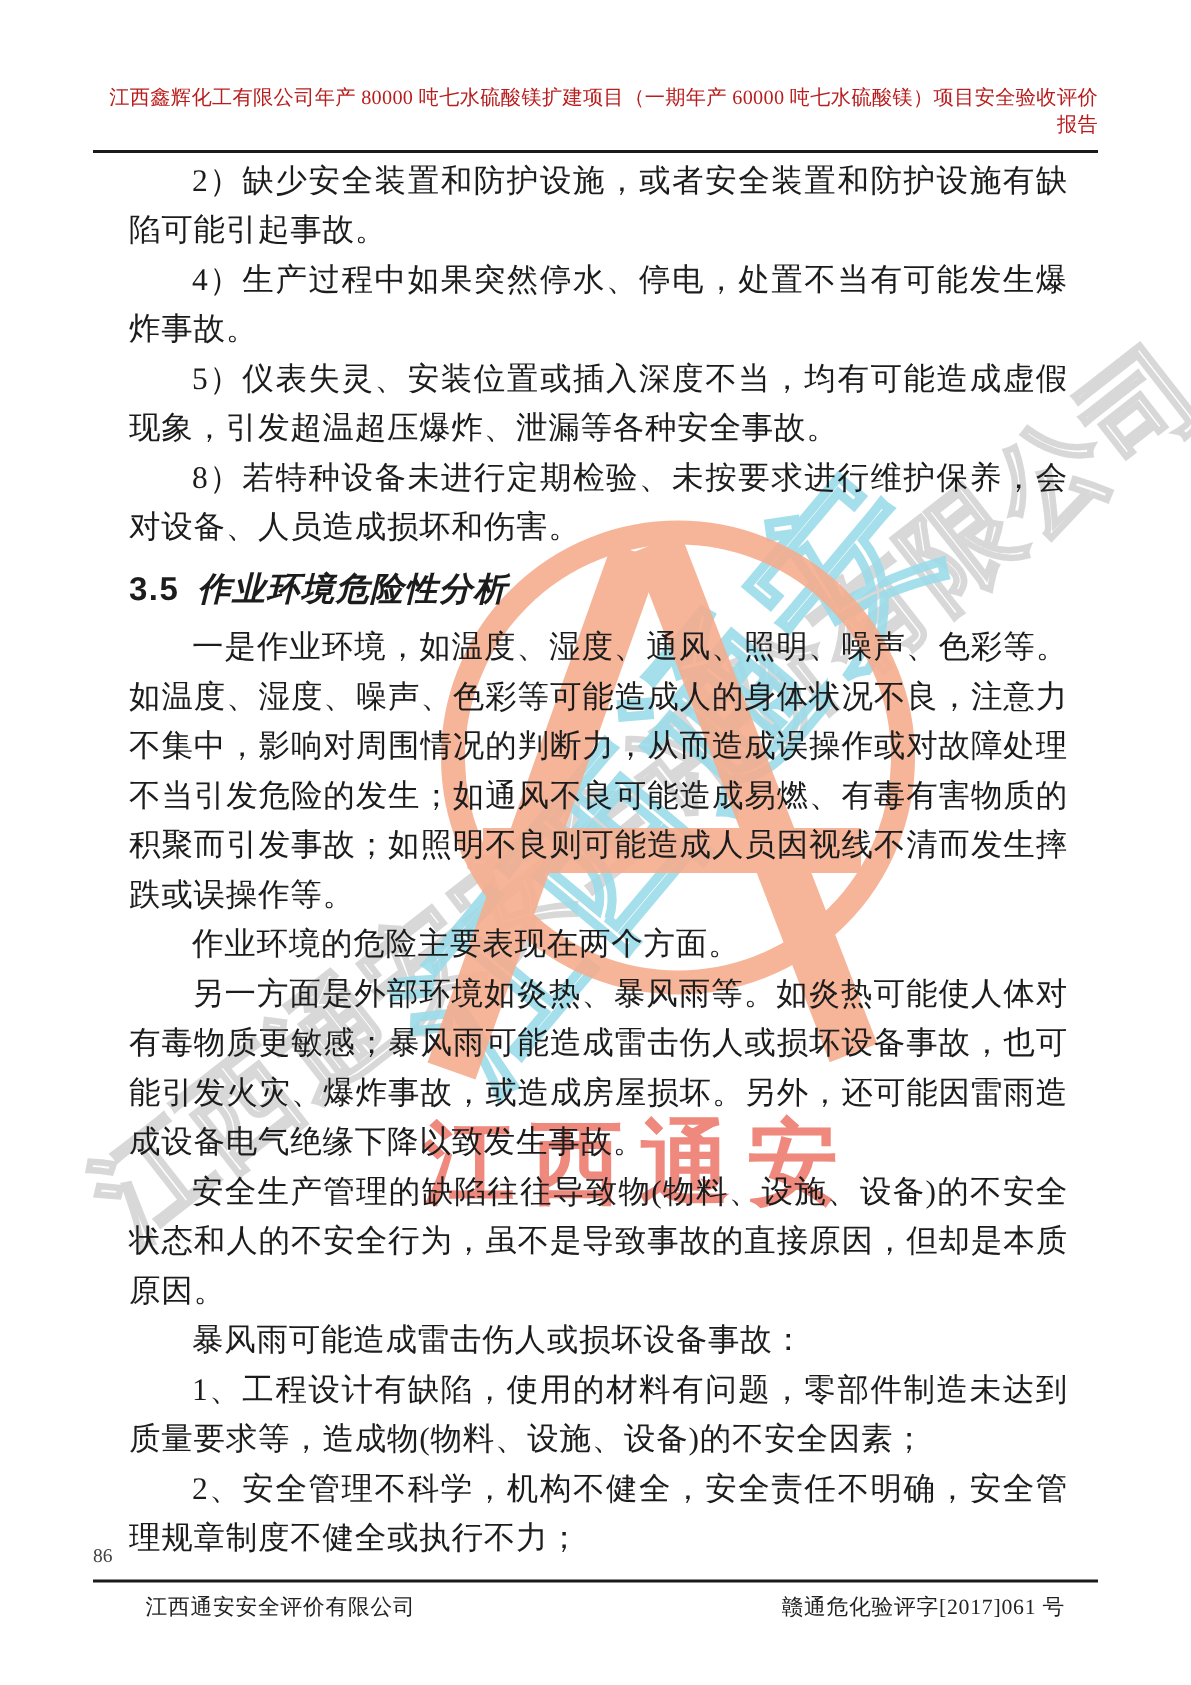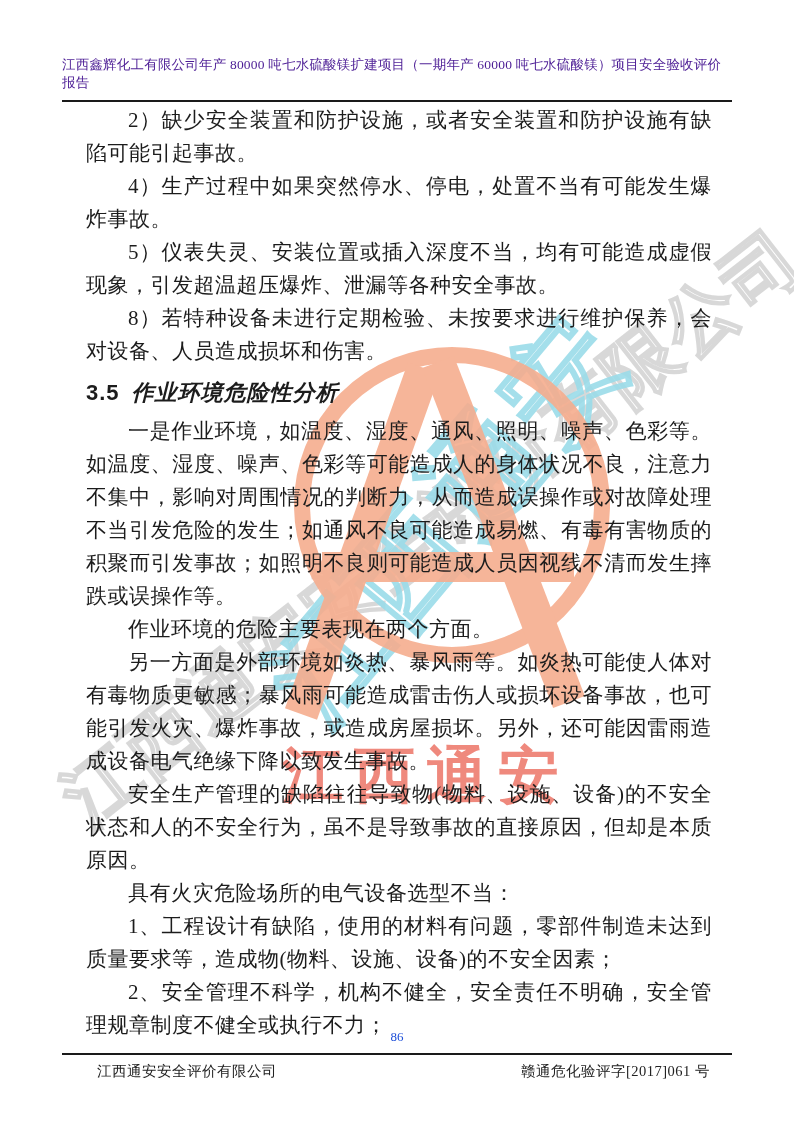--- a/index.html
+++ b/index.html
@@ -21,26 +21,26 @@
     font-size:61px;
     letter-spacing:11px;
     color:#ee7f73;
     opacity:.92;
     white-space:nowrap;
   }
   
   .content{position:absolute;inset:0;z-index:1;}
   .hdr{
     position:absolute;top:56px;left:62px;right:62px;
-    text-align:left;
+    text-align:right;
     font-size:13.5px;
     letter-spacing:.2px;
     padding-bottom:8px;
     border-bottom:2px solid #1a1a1a;
-    color:#4c1d95;
+    color:#b91c1c;
   }
   .main{
     position:absolute;top:104px;left:86px;width:626px;
   }
   .main p.body{
     margin:0;
     font-size:21px;
     line-height:33px;
     text-indent:2em;
     text-align:justify;
@@ -57,23 +57,23 @@
     font-family:"Liberation Sans","DejaVu Sans",sans-serif;
     font-style:normal;
     margin-right:12px;
   }
   .main h2 .sec-title{
     font-style:italic; 
     text-align:right;
   }
   .pagenum{
     position:absolute;top:1029px;left:62px;right:62px;
-    text-align:center;
+    text-align:left;
     font-size:13px;
-    color:#1d4ed8;
+    color:#404040;
   }
   .ftr-rule{
     position:absolute;top:1053px;left:62px;right:62px;
     border-top:2px solid #1a1a1a;
     height:0;
   }
   .ftr-row{
     position:absolute;top:1062px;left:97px;right:84px;
     display:flex;justify-content:space-between;align-items:flex-start;
     font-size:14.5px;
@@ -117,21 +117,21 @@
       <h2>
         <span class="sec-num">3.5</span><span class="sec-title">作业环境危险性分析</span>
       </h2>
 
       <p class="body">一是作业环境，如温度、湿度、通风、照明、噪声、色彩等。如温度、湿度、噪声、色彩等可能造成人的身体状况不良，注意力不集中，影响对周围情况的判断力，从而造成误操作或对故障处理不当引发危险的发生；如通风不良可能造成易燃、有毒有害物质的积聚而引发事故；如照明不良则可能造成人员因视线不清而发生摔跌或误操作等。</p>
       <p class="body">作业环境的危险主要表现在两个方面。</p>
       <p class="body">另一方面是外部环境如炎热、暴风雨等。如炎热可能使人体对有毒物质更敏感；暴风雨可能造成雷击伤人或损坏设备事故，也可能引发火灾、爆炸事故，或造成房屋损坏。另外，还可能因雷雨造成设备电气绝缘下降以致发生事故。</p>
 
 
       <p class="body">安全生产管理的缺陷往往导致物(物料、设施、设备)的不安全状态和人的不安全行为，虽不是导致事故的直接原因，但却是本质原因。</p>
-      <p class="body">具有火灾危险场所的电气设备选型不当：</p>
+      <p class="body">暴风雨可能造成雷击伤人或损坏设备事故：</p>
       <p class="body">1、工程设计有缺陷，使用的材料有问题，零部件制造未达到质量要求等，造成物(物料、设施、设备)的不安全因素；</p>
       <p class="body">2、安全管理不科学，机构不健全，安全责任不明确，安全管理规章制度不健全或执行不力；</p>
     </div>
 
     <div class="pagenum">86</div>
     <div class="ftr-rule"></div>
     <div class="ftr-row">
       <span>江西通安安全评价有限公司</span>
       <span>赣通危化验评字[2017]061 号</span>
     </div>

